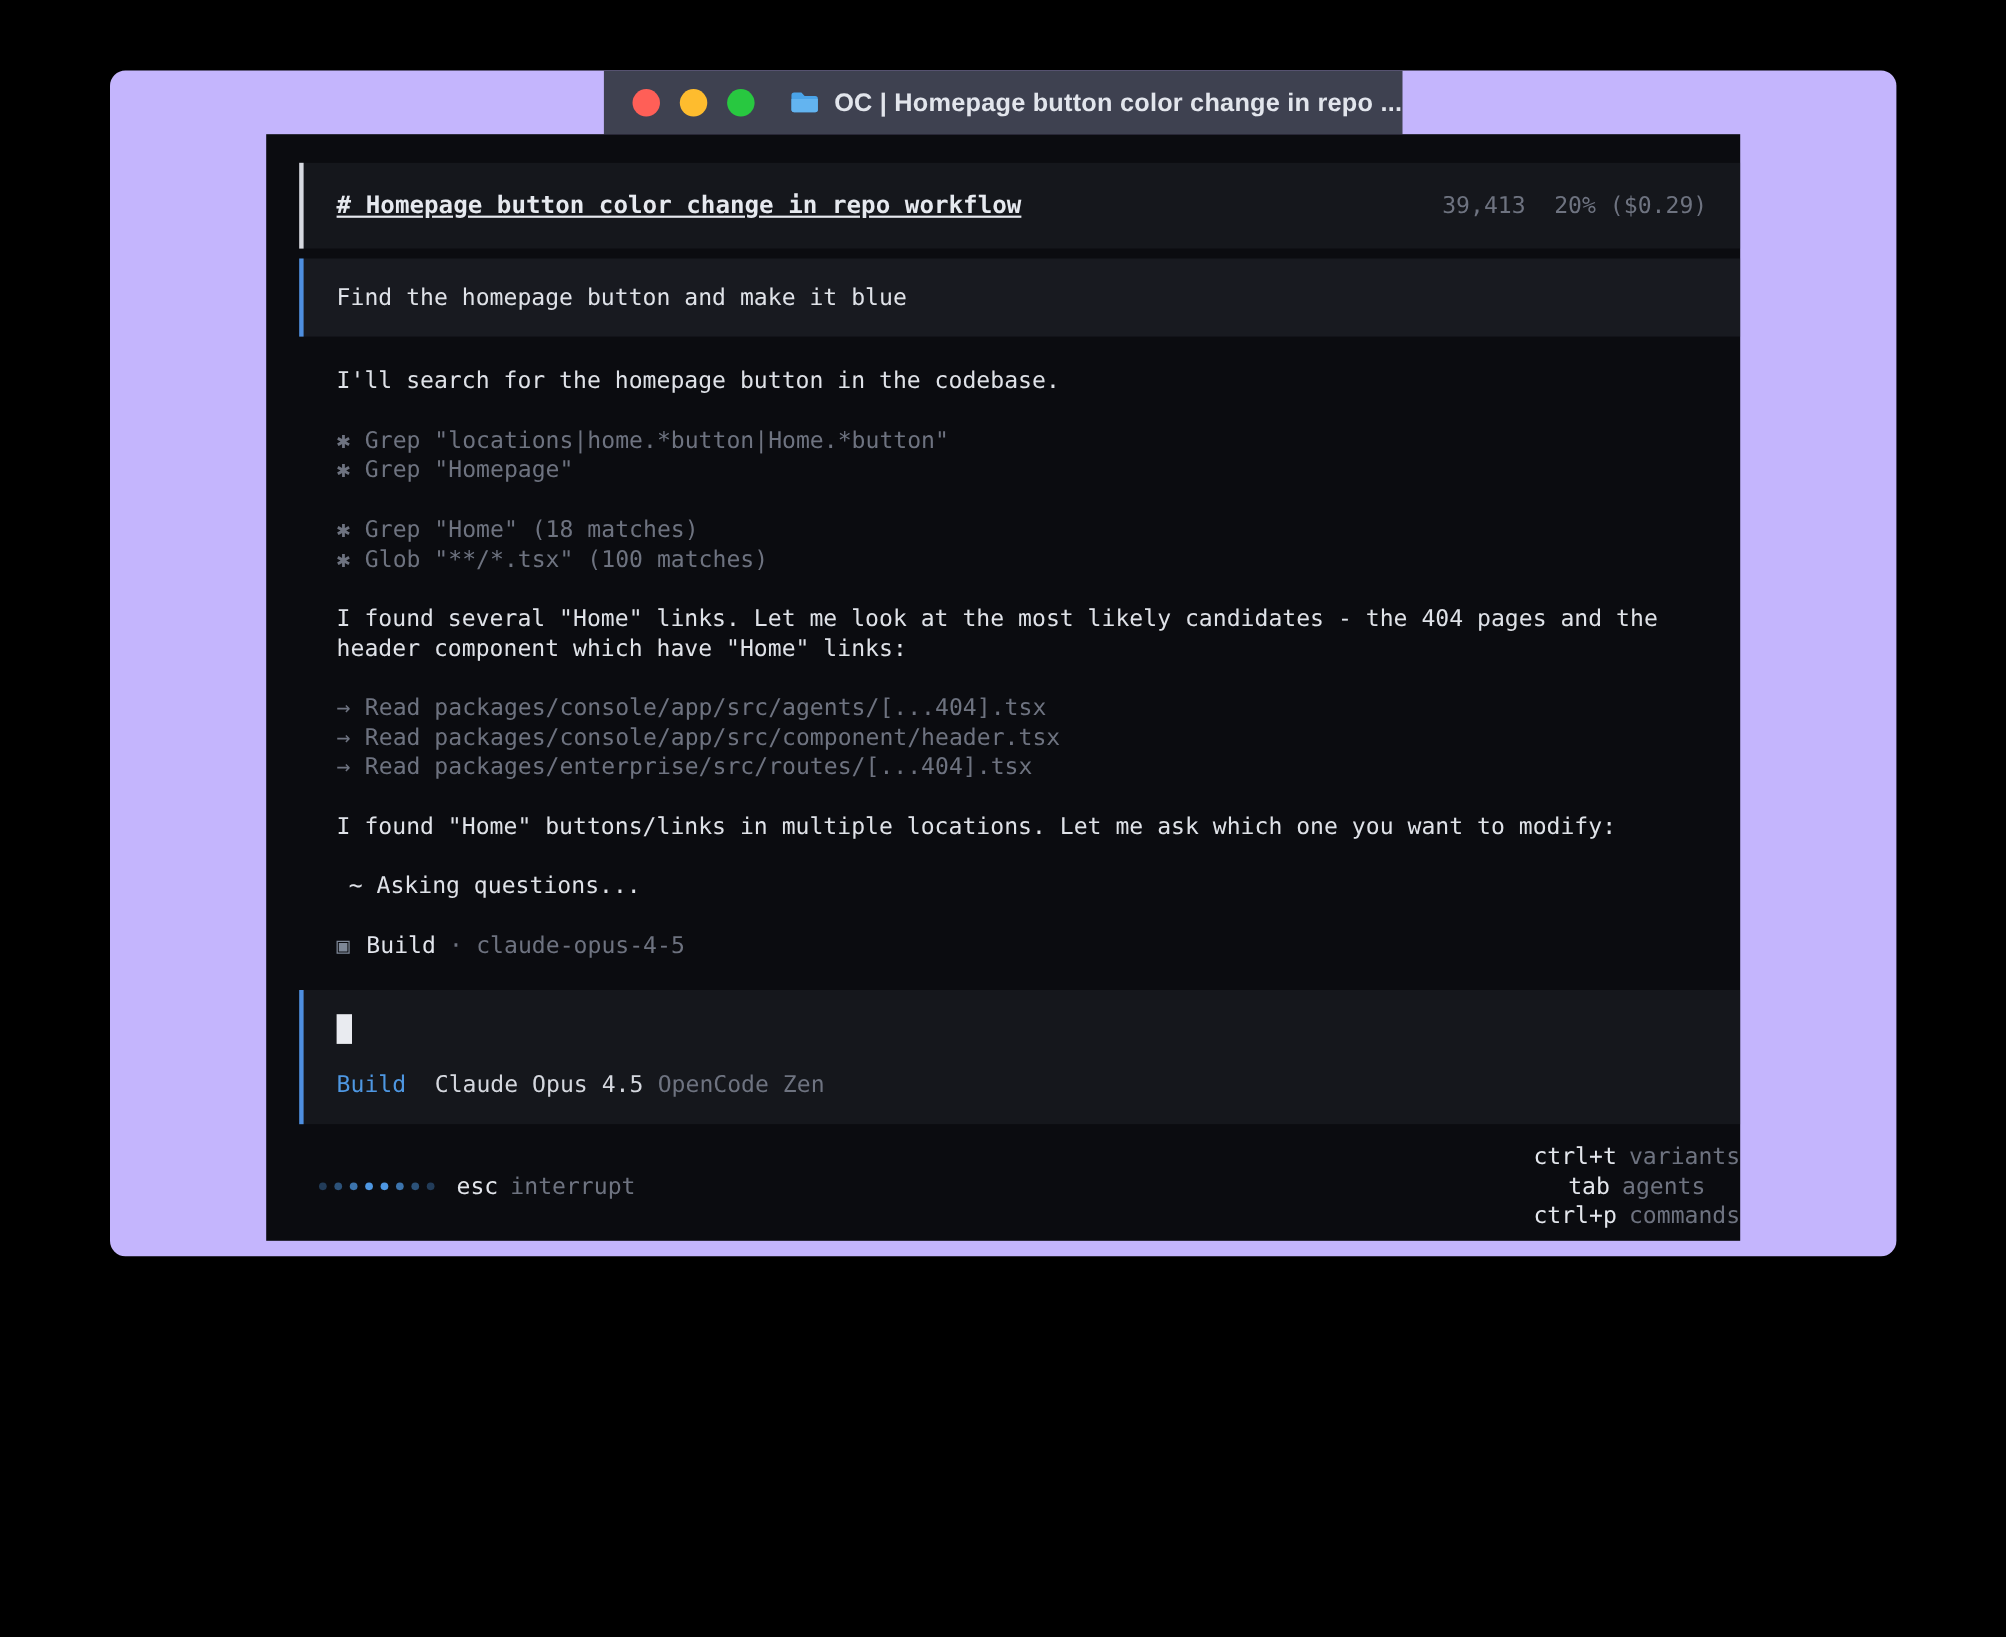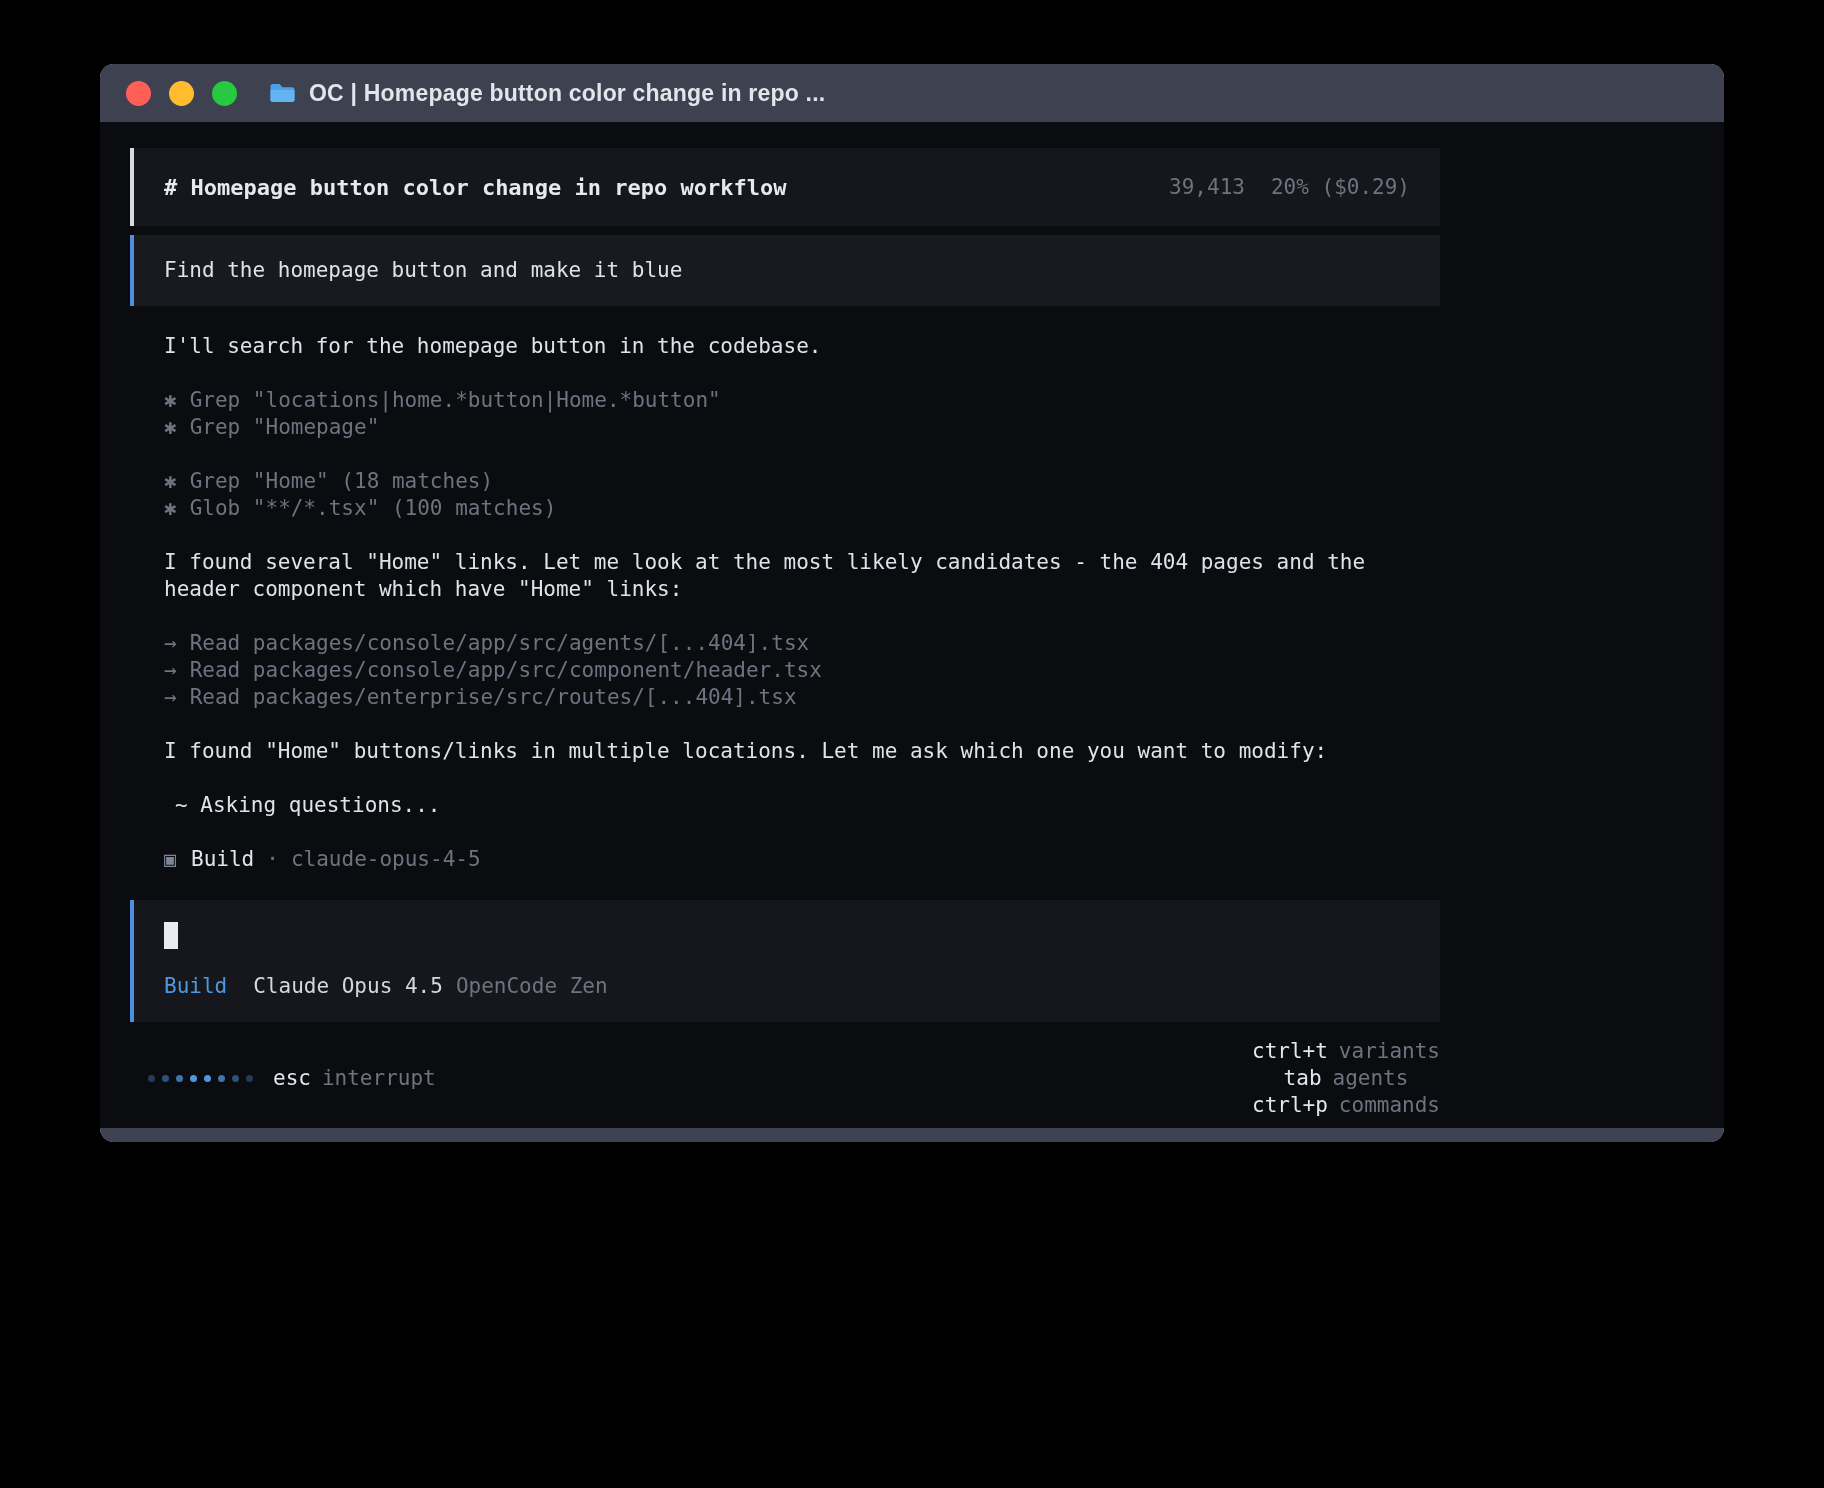--- a/index.html
+++ b/index.html
@@ -8,20 +8,21 @@
     width:1824px; height:1488px; overflow:hidden;
     font-family:"DejaVu Sans Mono", monospace;
   }
   .stage { position:relative; width:1824px; height:1488px; background:#000; }
 
   .window {
     position:absolute; left:100px; top:64px; width:1624px; height:1078px;
     background:#c4b5fd; border-radius:14px; overflow:hidden;
     display:flex; flex-direction:column;
     box-shadow:0 24px 70px rgba(0,0,0,0.75);
+    align-items:center;
   }
   .titlebar {
     height:58px; flex:none; display:flex; align-items:center;
     padding-left:26px; background:#3e4150;
   }
   .light { width:25px; height:25px; border-radius:50%; display:inline-block; margin-right:18px; }
   .light.red    { background:#ff5f57; }
   .light.yellow { background:#febc2e; }
   .light.green  { background:#28c840; }
   .folder-icon { margin-left:14px; margin-right:13px; display:flex; align-items:center; }
@@ -34,21 +35,21 @@
   .content { flex:1; background:#0b0c10; padding:26px 0 0 30px; overflow:hidden; }
   .bottom-frame { height:14px; flex:none; background:#3e4150; }
 
   .terminal { width:1310px; color:#dfe2e8; font-size:21px; line-height:27px; }
 
   .session-header {
     background:#15171c; border-left:4px solid #d7dae1;
     height:78px; display:flex; align-items:center; justify-content:space-between;
     padding:0 30px;
   }
-  .session-title { font-weight:bold; font-size:22px; color:#e6e9ef; white-space:nowrap; }
+  .session-title { font-weight:bold; font-size:22px; color:#e6e9ef; white-space:nowrap;text-decoration:underline; }
   .session-stats { color:#6e7380; display:flex; gap:26px; white-space:nowrap; }
 
   .user-message {
     margin-top:9px; background:#181a20; border-left:4px solid #4e8fe0;
     padding:22px 30px;
   }
 
   .conversation { padding-left:34px; }
   .msg-text   { margin:27px 0; color:#dfe2e8; max-width:1245px; }
   .status-line{ margin:27px 11px; color:#dfe2e8; }

